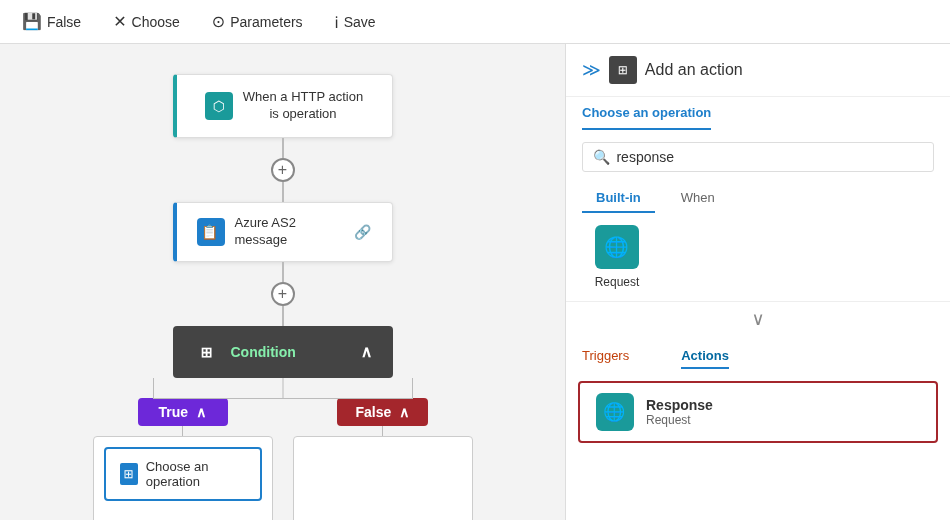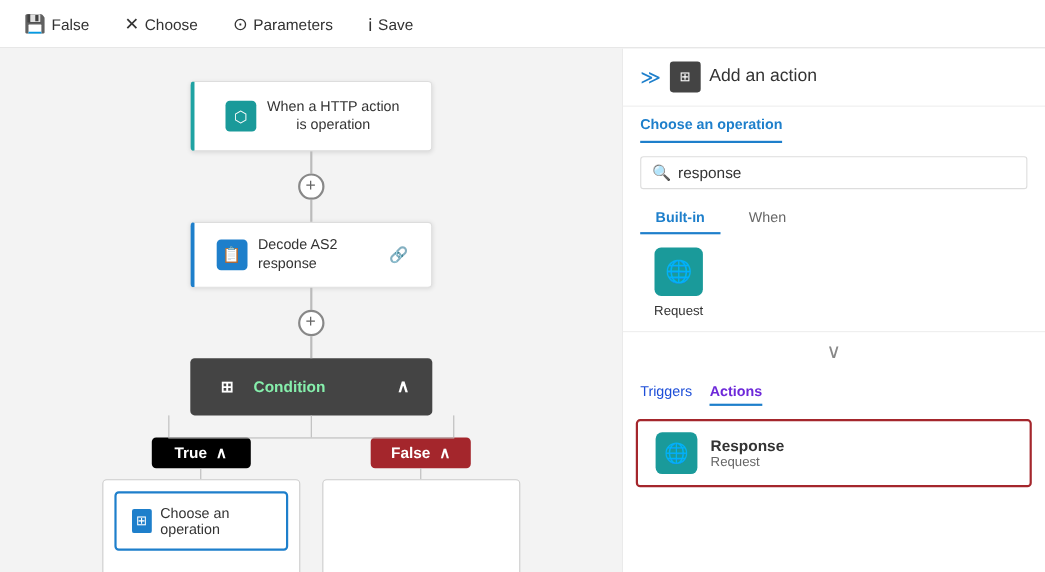--- a/index.html
+++ b/index.html
@@ -68,21 +68,21 @@
       width: 2px; background: #bbb; height: 20px;
     }
     .connector-plus {
       width: 24px; height: 24px; border-radius: 50%;
       border: 2px solid #888; background: #fff;
       display: flex; align-items: center; justify-content: center;
       color: #666; font-size: 16px; cursor: pointer;
     }
 
     .branch-header-true {
-      background: #000000; color: #fff; border-radius: 4px;
+      background: #6d28d9; color: #fff; border-radius: 4px;
       padding: 6px 18px; display: flex; align-items: center; gap: 8px;
       font-weight: 600; cursor: pointer; min-width: 90px; justify-content: center;
     }
     .branch-header-false {
       background: #a4262c; color: #fff; border-radius: 4px;
       padding: 6px 18px; display: flex; align-items: center; gap: 8px;
       font-weight: 600; cursor: pointer; min-width: 90px; justify-content: center;
     }
 
     
@@ -168,25 +168,25 @@
       display: flex; align-items: center; justify-content: center;
       padding: 6px 0; border-top: 1px solid #eee; cursor: pointer;
       color: #888; font-size: 18px;
     }
 
     
     .actions-header {
       display: flex; padding: 8px 16px; gap: 16px;
     }
     .actions-tab {
-      font-size: 13px; color: #1d4ed8; cursor: pointer; padding: 4px 0;
+      font-size: 13px; color: #c2410c; cursor: pointer; padding: 4px 0;
       border-bottom: 2px solid transparent;
     }
     .actions-tab.active {
-      color: #6d28d9; border-bottom: 2px solid #1e7fcb; font-weight: 600;
+      color: #0369a1; border-bottom: 2px solid #1e7fcb; font-weight: 600; margin-left: 36px;
     }
 
     .action-item {
       display: flex; align-items: center; gap: 12px;
       padding: 10px 16px; cursor: pointer; border: 2px solid transparent;
       margin: 4px 12px; border-radius: 4px;
     }
     .action-item.selected {
       border: 2px solid #a4262c;
     }
@@ -270,21 +270,21 @@
       </div>
 
       <div class="connector">
         <div class="connector-line"></div>
         <div class="connector-plus">+</div>
         <div class="connector-line"></div>
       </div>
 
       <div class="node-decode">
         <div class="node-icon-blue">📋</div>
-        <span class="node-text">Decode AS2 response</span>
+        <span class="node-text">Azure AS2 message</span>
         <span class="decode-link">🔗</span>
       </div>
 
       <div class="connector">
         <div class="connector-line"></div>
         <div class="connector-plus">+</div>
         <div class="connector-line"></div>
       </div>
 
       <div class="node-condition">

